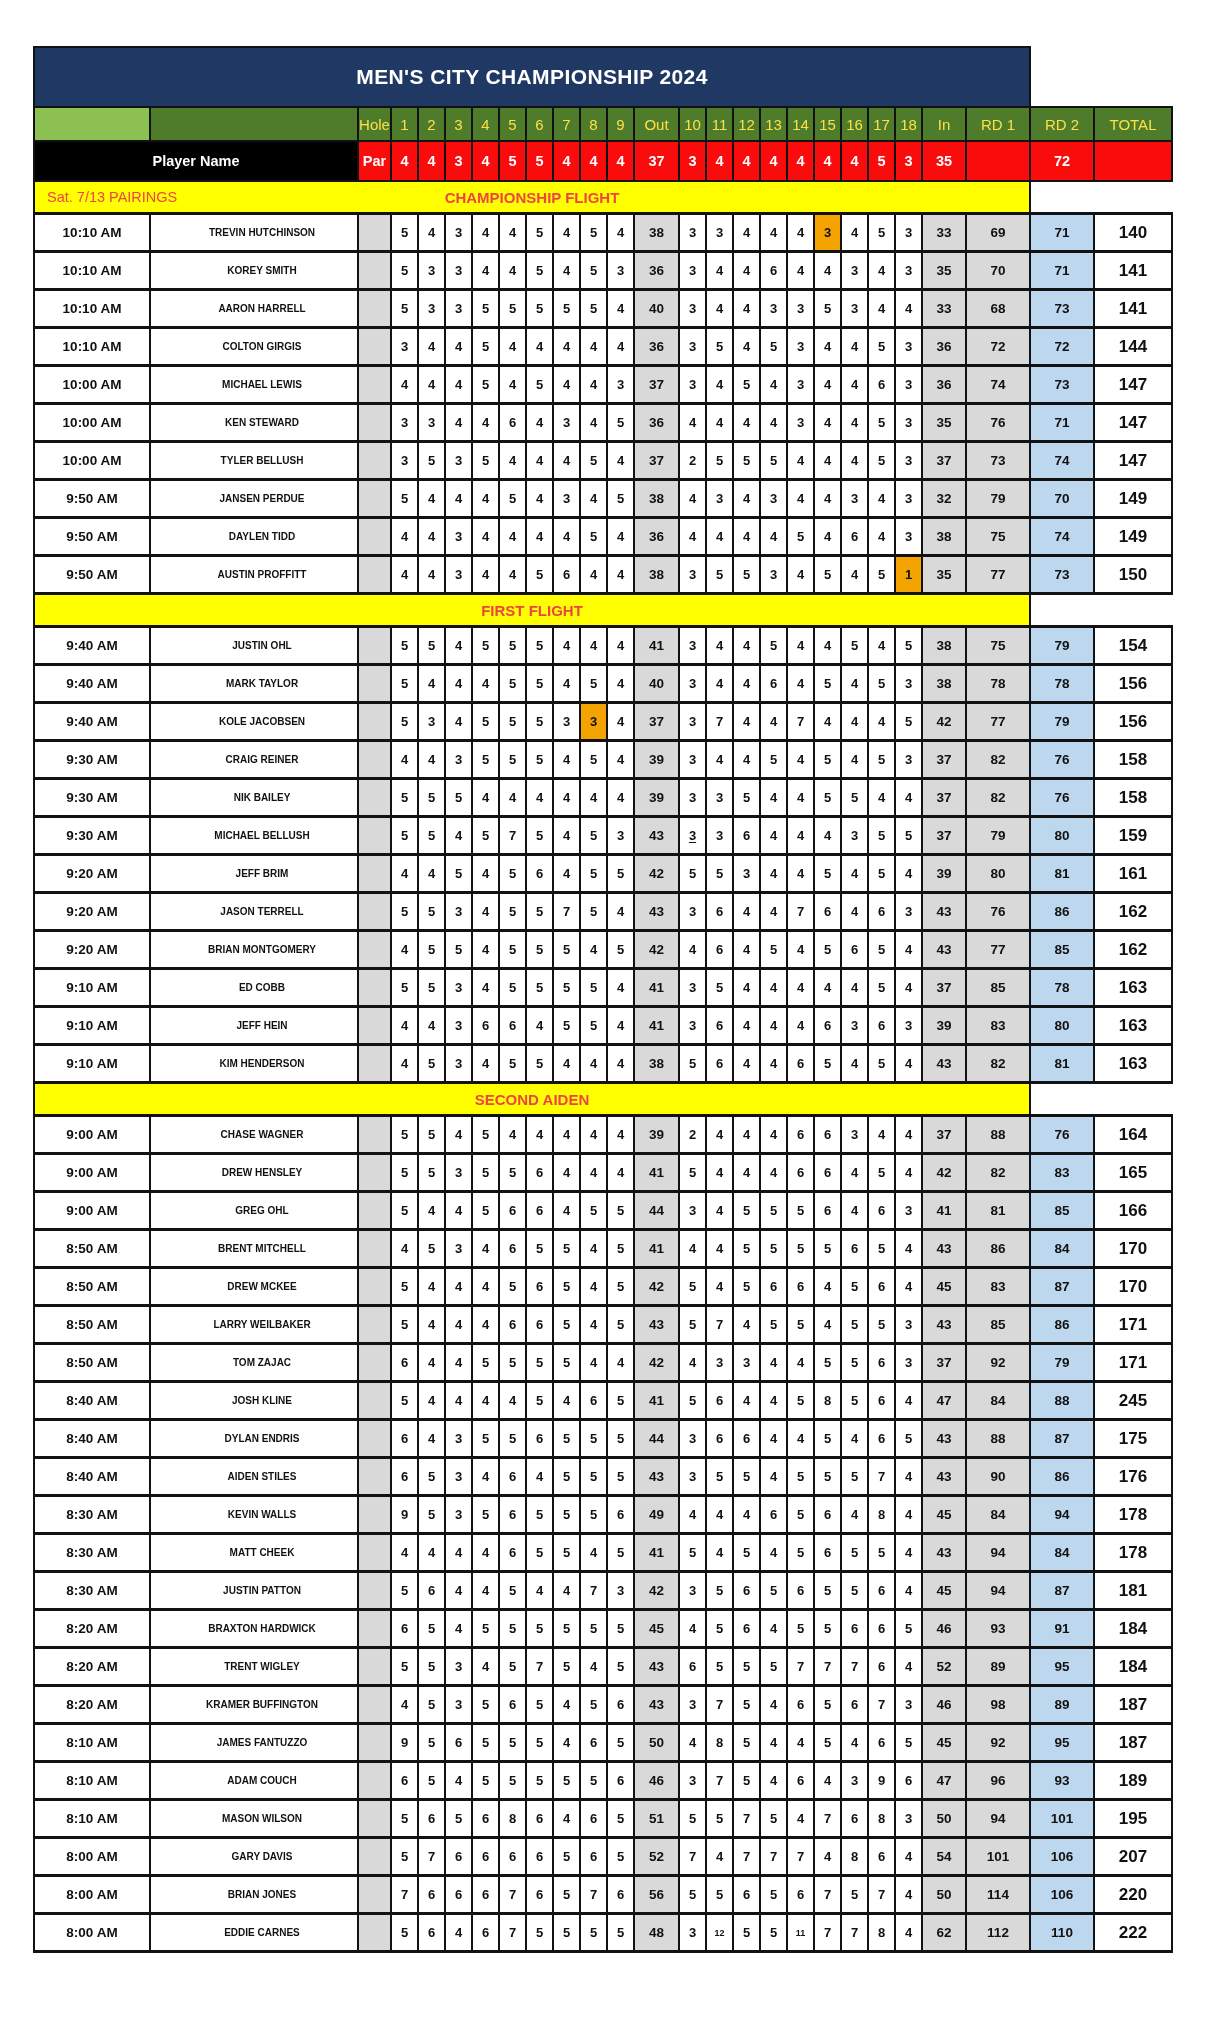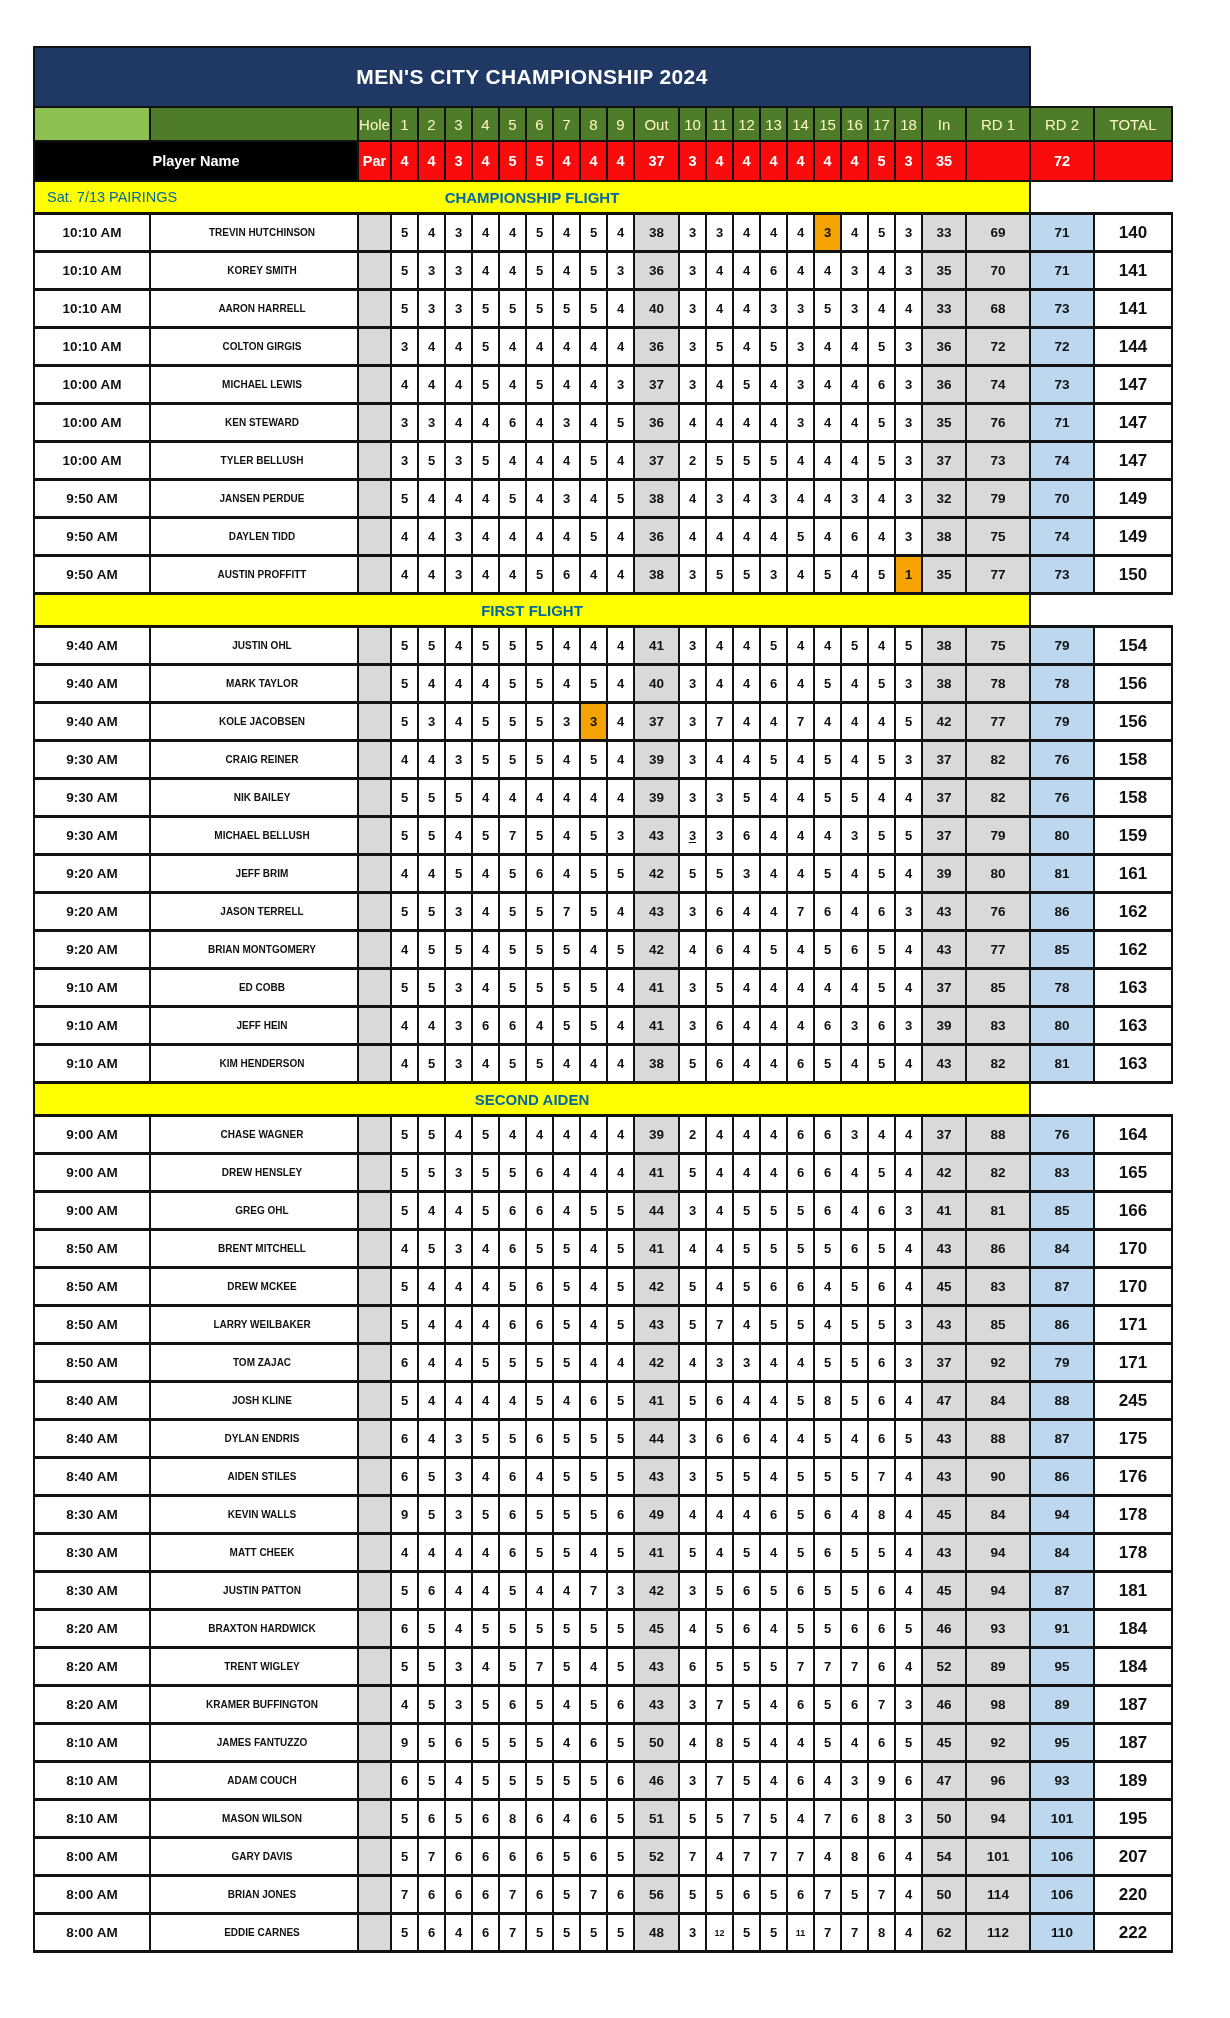--- a/index.html
+++ b/index.html
@@ -16,31 +16,31 @@
     border:2px solid #121212;
     text-align:center; vertical-align:middle;
     padding:0; overflow:hidden; white-space:nowrap;
     color:#111;
   }
   tr.title td {
     background:var(--navy,#1F3864); color:#fff;
     font-weight:bold; font-size:21px; height:58px; letter-spacing:0.4px;
   }
   tr.head td {
-    background:var(--green,#4E7C2B); color:#fef9c3;
+    background:var(--green,#4E7C2B); color:#fde047;
     font-size:15px; height:32px;
   }
   tr.head td.lt { background:var(--lightgreen,#8CC152); }
   tr.par td {
     background:var(--red,#FF0000); color:#fff;
     font-weight:bold; font-size:14.5px; height:38px;margin-left:6px;
   }
   tr.par td.pn { background:#000; }
   tr.banner td {
-    background:var(--yellow,#FFFF00); color:#0369a1;
+    background:var(--yellow,#FFFF00); color:#ef4444;
     font-weight:bold; font-size:15px; height:30px; position:relative;
   }
   tr.banner .left-label {
     position:absolute; left:12px; top:50%; transform:translateY(-50%);
     font-weight:normal; font-size:14.5px;
   }
   tr.player td { height:35px; border-top-width:3px; border-bottom-width:3px; }
   td.t  { font-weight:bold; font-size:13.5px; }
   td.n  { text-align:center; padding-left:16px; font-weight:bold; font-size:10px; }
   td.lbl { background:var(--gray,#D9D9D9); }

